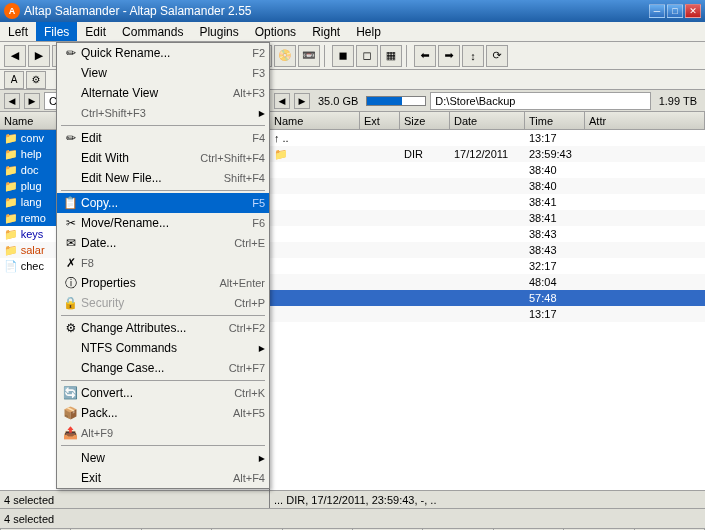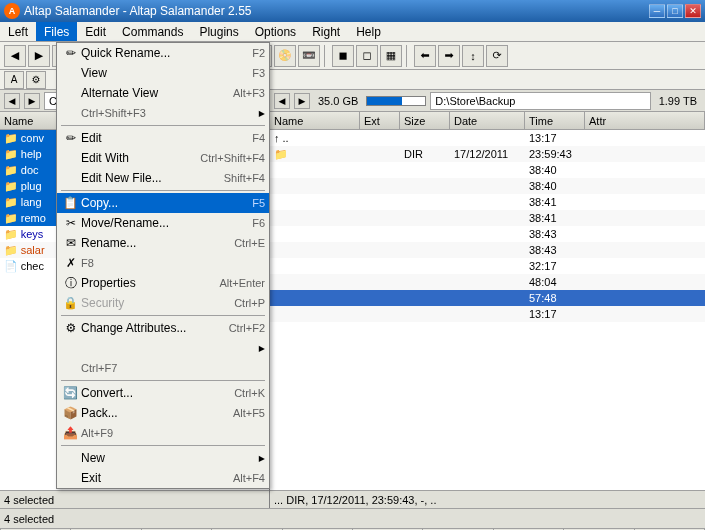--- a/index.html
+++ b/index.html
@@ -673,21 +673,21 @@
   </div>
 
   <div class="dd-item">
     <div class="dd-icon">✂</div>
     <span class="dd-label">Move/Rename...</span>
     <span class="dd-shortcut">F6</span>
   </div>
 
   <div class="dd-item">
     <div class="dd-icon">✉</div>
-    <span class="dd-label">Rename...</span>
+    <span class="dd-label">Date...</span>
     <span class="dd-shortcut">Ctrl+E</span>
   </div>
 
   <div class="dd-item">
     <div class="dd-icon">✗</div>
     <span class="dd-shortcut">F8</span>
   </div>
 
   <div class="dd-item">
     <div class="dd-icon">ⓘ</div>
@@ -704,25 +704,27 @@
   <div class="dd-separator"></div>
 
   <div class="dd-item">
     <div class="dd-icon">⚙</div>
     <span class="dd-label">Change Attributes...</span>
     <span class="dd-shortcut">Ctrl+F2</span>
   </div>
 
   <div class="dd-item has-submenu">
     <div class="dd-icon"></div>
+    <span class="dd-label">NTFS Commands</span>
     <span class="dd-shortcut"></span>
   </div>
 
   <div class="dd-item">
     <div class="dd-icon"></div>
+    <span class="dd-label">Change Case...</span>
     <span class="dd-shortcut">Ctrl+F7</span>
   </div>
 
   <div class="dd-separator"></div>
 
   <div class="dd-item">
     <div class="dd-icon">🔄</div>
     <span class="dd-label">Convert...</span>
     <span class="dd-shortcut">Ctrl+K</span>
   </div>

